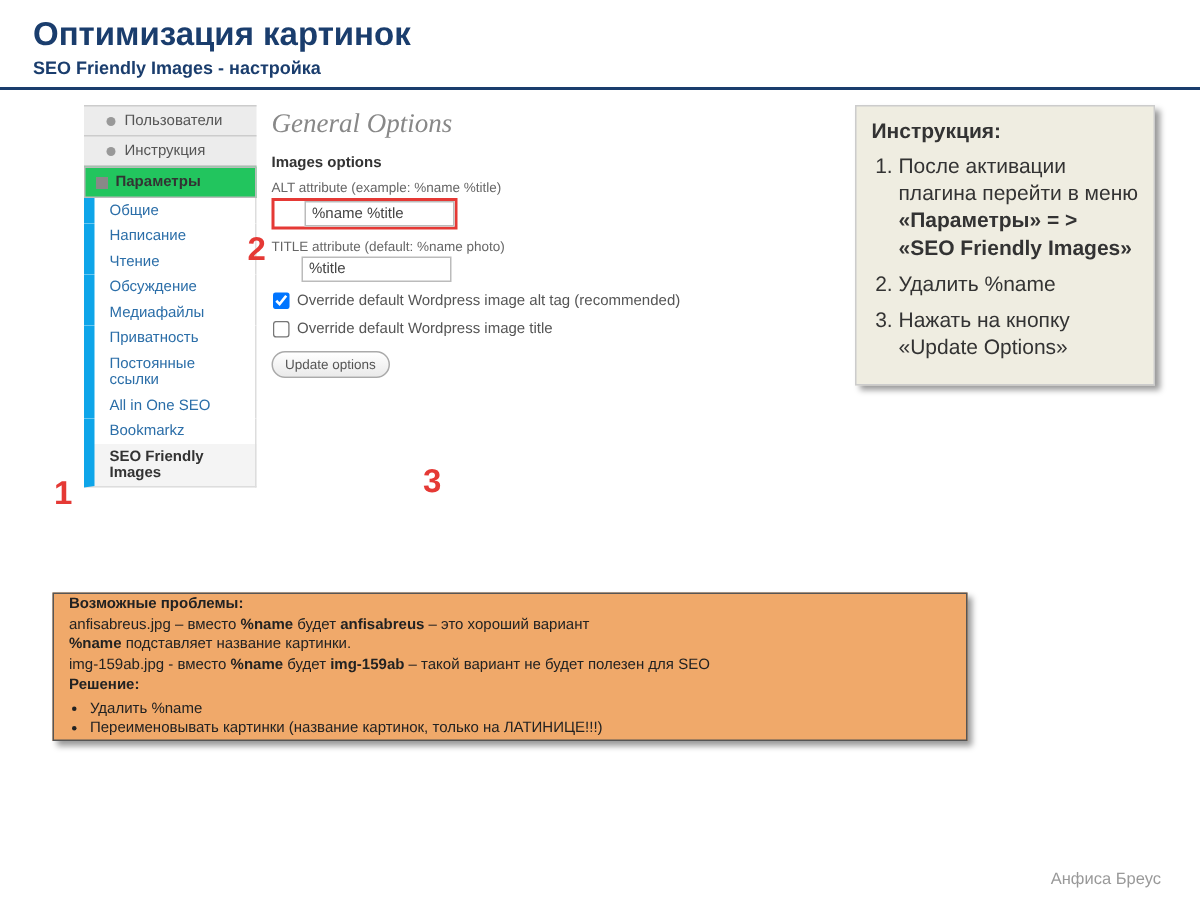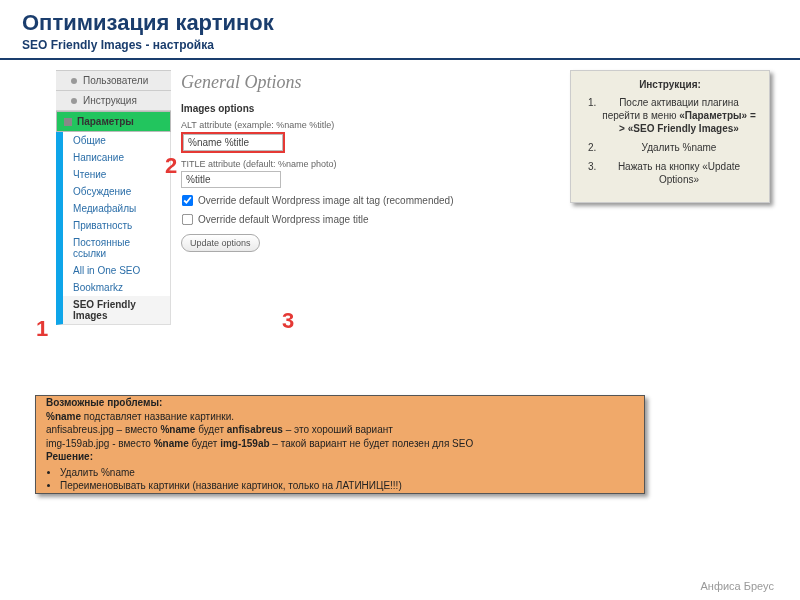--- a/index.html
+++ b/index.html
@@ -102,20 +102,21 @@
     color: #666;
     margin: 6px 0 2px 0;
   }
   .text-input {
     font-size: 10px;
     padding: 2px 4px;
     border: 1px solid #bbb;
     background: #fff;
     width: 100px;
     color: #444;
+    margin-left: 20px;
   }
   .highlight-box {
     border: 2px solid #e53935;
     display: inline-block;
     padding: 0;
   }
   .check-row {
     margin: 6px 0;
     font-size: 10px;
     color: #555;
@@ -143,23 +144,22 @@
   }
   .instr-box {
     position: absolute;
     right: 30px;
     top: 10px;
     width: 200px;
     background: #efede1;
     border: 1px solid #ccc;
     box-shadow: 3px 3px 4px rgba(0,0,0,0.4);
     padding: 8px 10px 10px 10px;
-    font-size: 10px;
-    color: #333;
-    text-align: center;
+    font-size: 14px;
+    color: #333;
   }
   .instr-box .ititle { font-weight: bold; margin-bottom: 6px; }
   .instr-box ol { margin: 0; padding-left: 18px; }
   .instr-box li { margin-bottom: 6px; line-height: 1.3; }
   .problems-box {
     position: absolute;
     left: 35px;
     top: 335px;
     width: 610px;
     background: #f0a96a;
@@ -258,22 +258,22 @@
     <div class="ititle">Инструкция:</div>
     <ol id="instr-list">
         <li><span>После активации плагина перейти в меню </span><b>«Параметры» = &gt; «SEO Friendly Images»</b></li>
         <li><span>Удалить %name</span></li>
         <li><span>Нажать на кнопку «Update Options»</span></li>
       </ol>
   </div>
 
   <div class="problems-box">
     <div><b>Возможные проблемы:</b></div>
+    <div><span>anfisabreus.jpg – вместо </span><b>%name</b><span> будет </span><b>anfisabreus</b><span> – это хороший вариант</span></div>
     <div><b>%name</b><span> подставляет название картинки.</span></div>
-    <div><span>anfisabreus.jpg – вместо </span><b>%name</b><span> будет </span><b>anfisabreus</b><span> – это хороший вариант</span></div>
     <div><span>img-159ab.jpg - вместо </span><b>%name</b><span> будет  </span><b>img-159ab</b><span> – такой вариант не будет полезен для SEO</span></div>
     <div><b>Решение:</b></div>
     <ul id="bullets">
         <li>Удалить %name</li>
         <li>Переименовывать картинки (название картинок, только на ЛАТИНИЦЕ!!!)</li>
       </ul>
   </div>
 
 </div>
 

